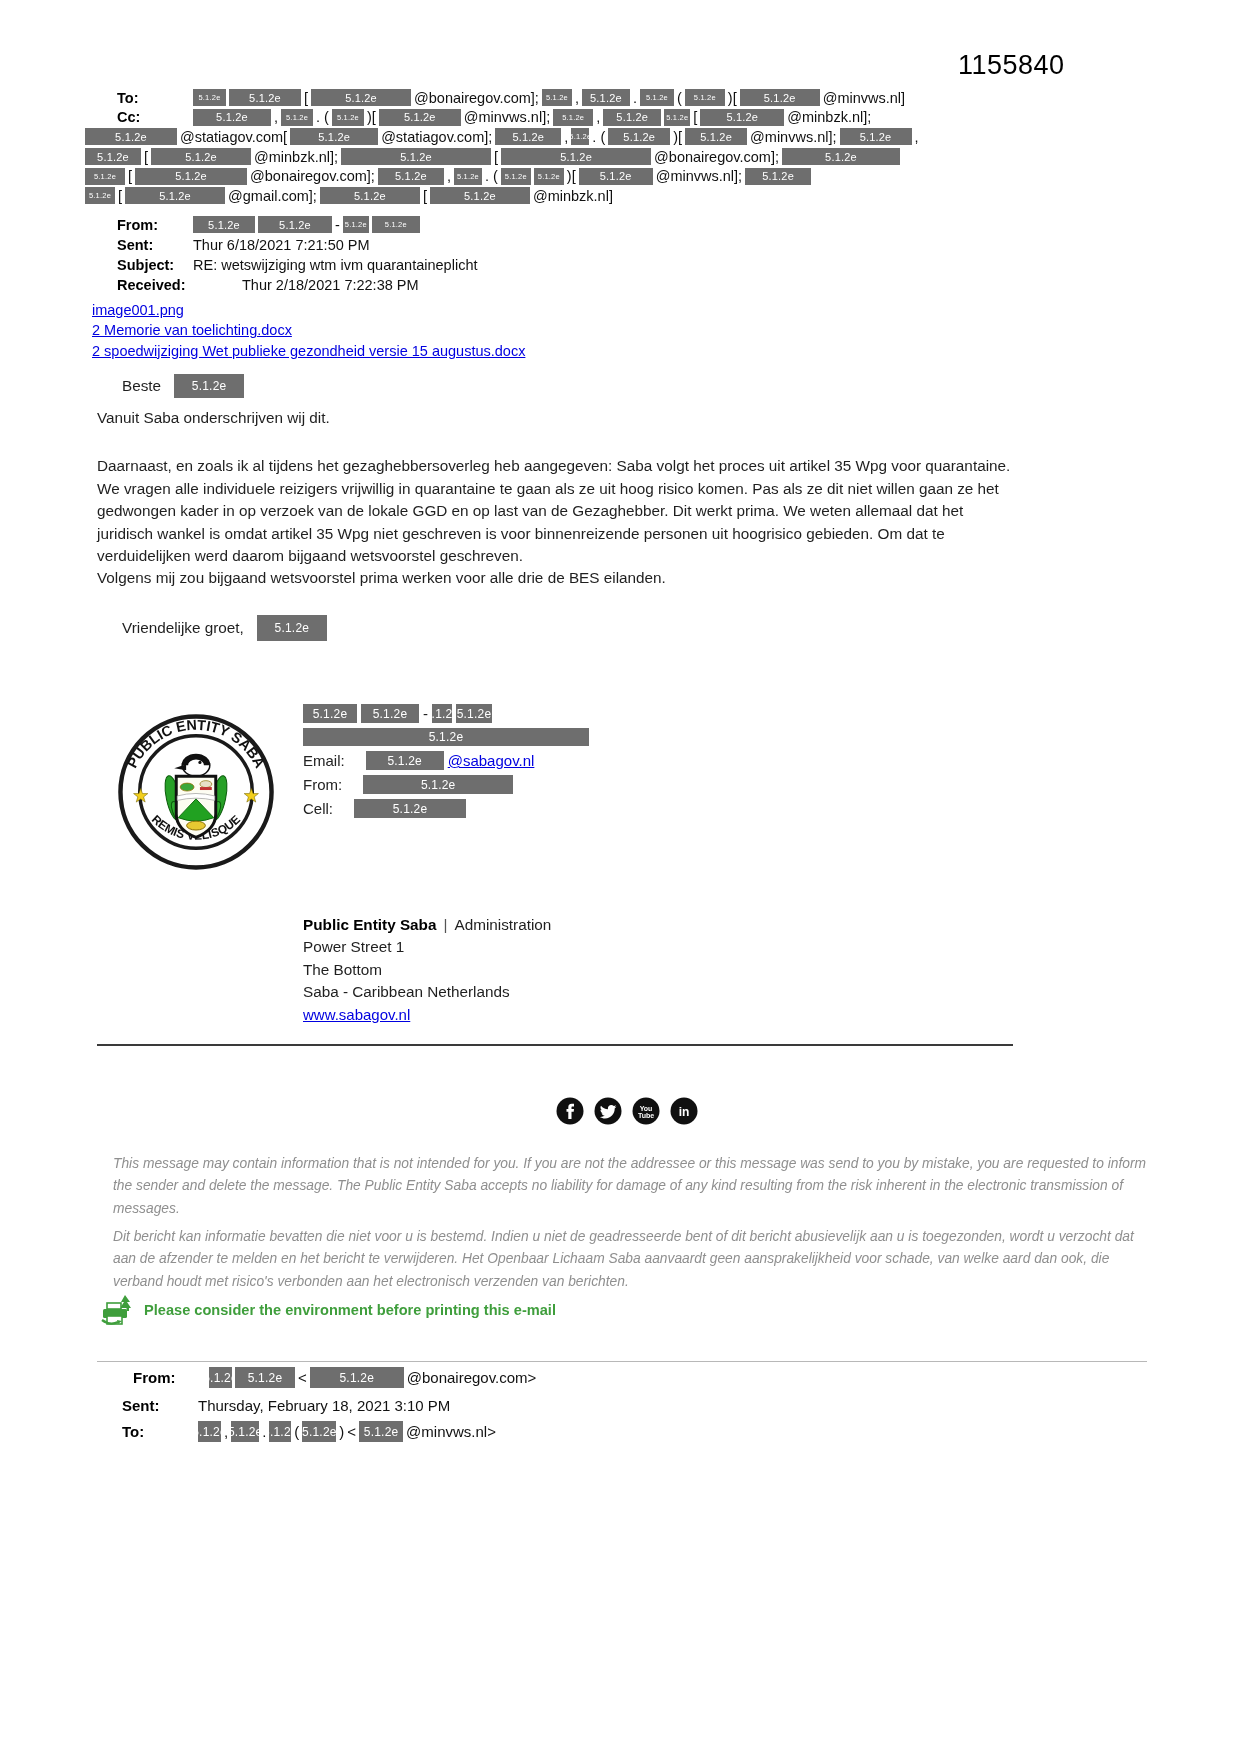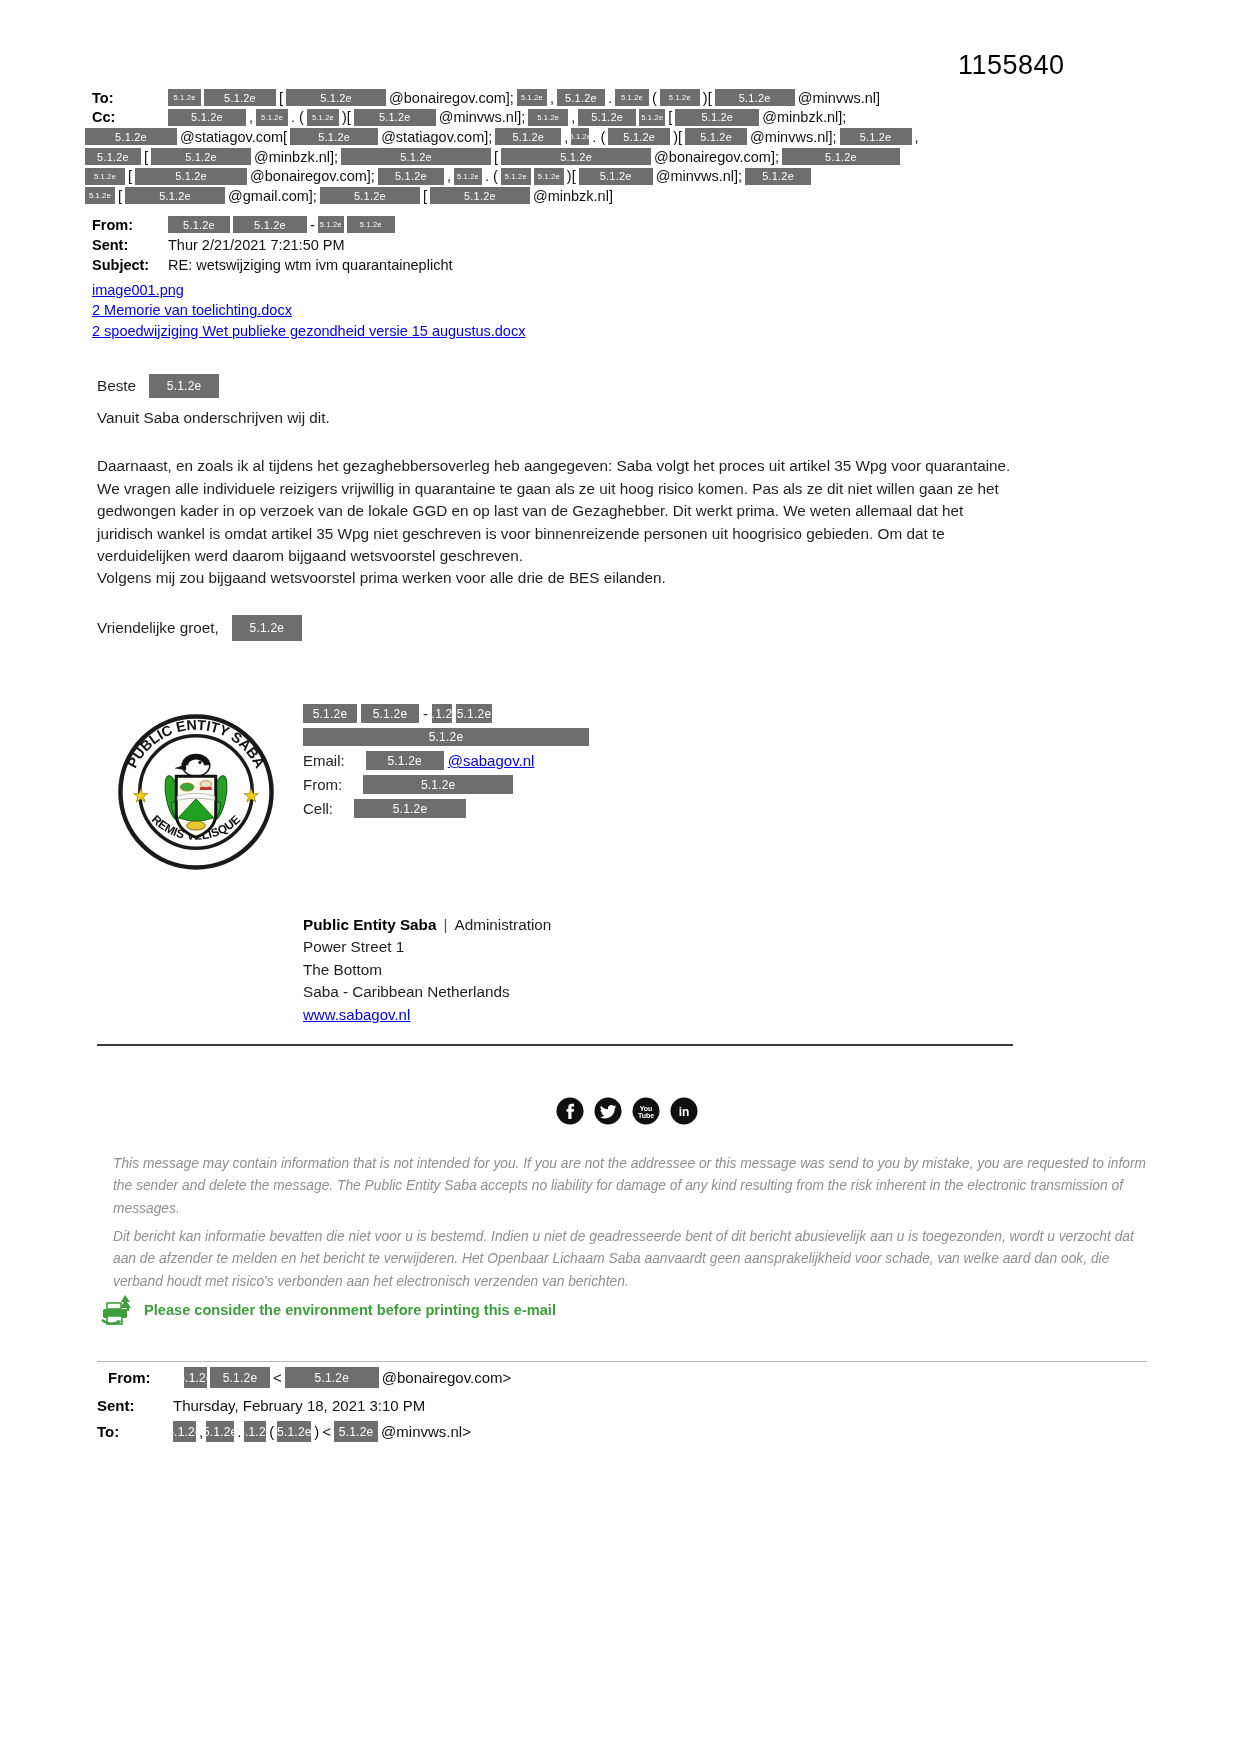--- a/index.html
+++ b/index.html
@@ -8,21 +8,21 @@
     position:relative; width:1241px; height:1754px; margin:0 auto;
     background:#ffffff; overflow:hidden;
     font-family:"Liberation Sans", sans-serif; color:#1d1d1d;
   }
   
   #docnum { position:absolute; top:50px; left:958px; font-size:27px; letter-spacing:.5px; color:#000; }
 
   
   .hdr { position:absolute; top:88px; left:92px; width:1060px; }
   .hline { display:flex; align-items:center; gap:3px; height:19.6px; font-size:14.5px; white-space:nowrap; }
-  .hline .lbl { width:73px; flex:none; font-weight:700; color:#000; }
+  .hline .lbl { width:73px; flex:none; font-weight:700; color:#000;margin-left:25px; }
   .hline .tx { color:#111; }
   .hline .sp { display:inline-block; flex:none; }
   .hline.cont { margin-left:-7px; }
   .red {
     display:inline-flex; align-items:center; justify-content:center;
     flex:none; background:#6e6e6e; color:#fff; overflow:hidden;
     height:17px; font-size:11px; letter-spacing:.2px;
   }
   .red.s { font-size:7.5px; }
   .fields { margin-top:9px; }
@@ -178,25 +178,30 @@
       <div class="hline">
           <span class="lbl">From:</span>
           <span class="red" style="width: 62px;">5.1.2e</span>
           <span class="red" style="width: 74px;">5.1.2e</span>
           <span class="tx">-</span>
           <span class="red s" style="width: 26px;">5.1.2e</span>
           <span class="red s" style="width: 48px;">5.1.2e</span>
         </div>
       <div class="hline">
           <span class="lbl">Sent:</span>
-          <span class="tx">Thur 2/21/2021 7:21:50 PM</span>
+          <span class="tx">Thur 6/18/2021 7:21:50 PM</span>
         </div>
       <div class="hline">
           <span class="lbl">Subject:</span>
           <span class="tx">RE: wetswijziging wtm ivm quarantaineplicht</span>
+        </div>
+      <div class="hline">
+          <span class="lbl">Received:</span>
+          <span class="sp" style="width: 46px;"></span>
+          <span class="tx">Thur 2/18/2021 7:22:38 PM</span>
         </div>
     </div>
     <div class="atts">
       <a class="att" href="#">image001.png</a>
       <a class="att" href="#">2 Memorie van toelichting.docx</a>
       <a class="att" href="#">2 spoedwijziging Wet publieke gezondheid versie 15 augustus.docx</a>
     </div>
   </section>
 
   <section class="bodyblk">

